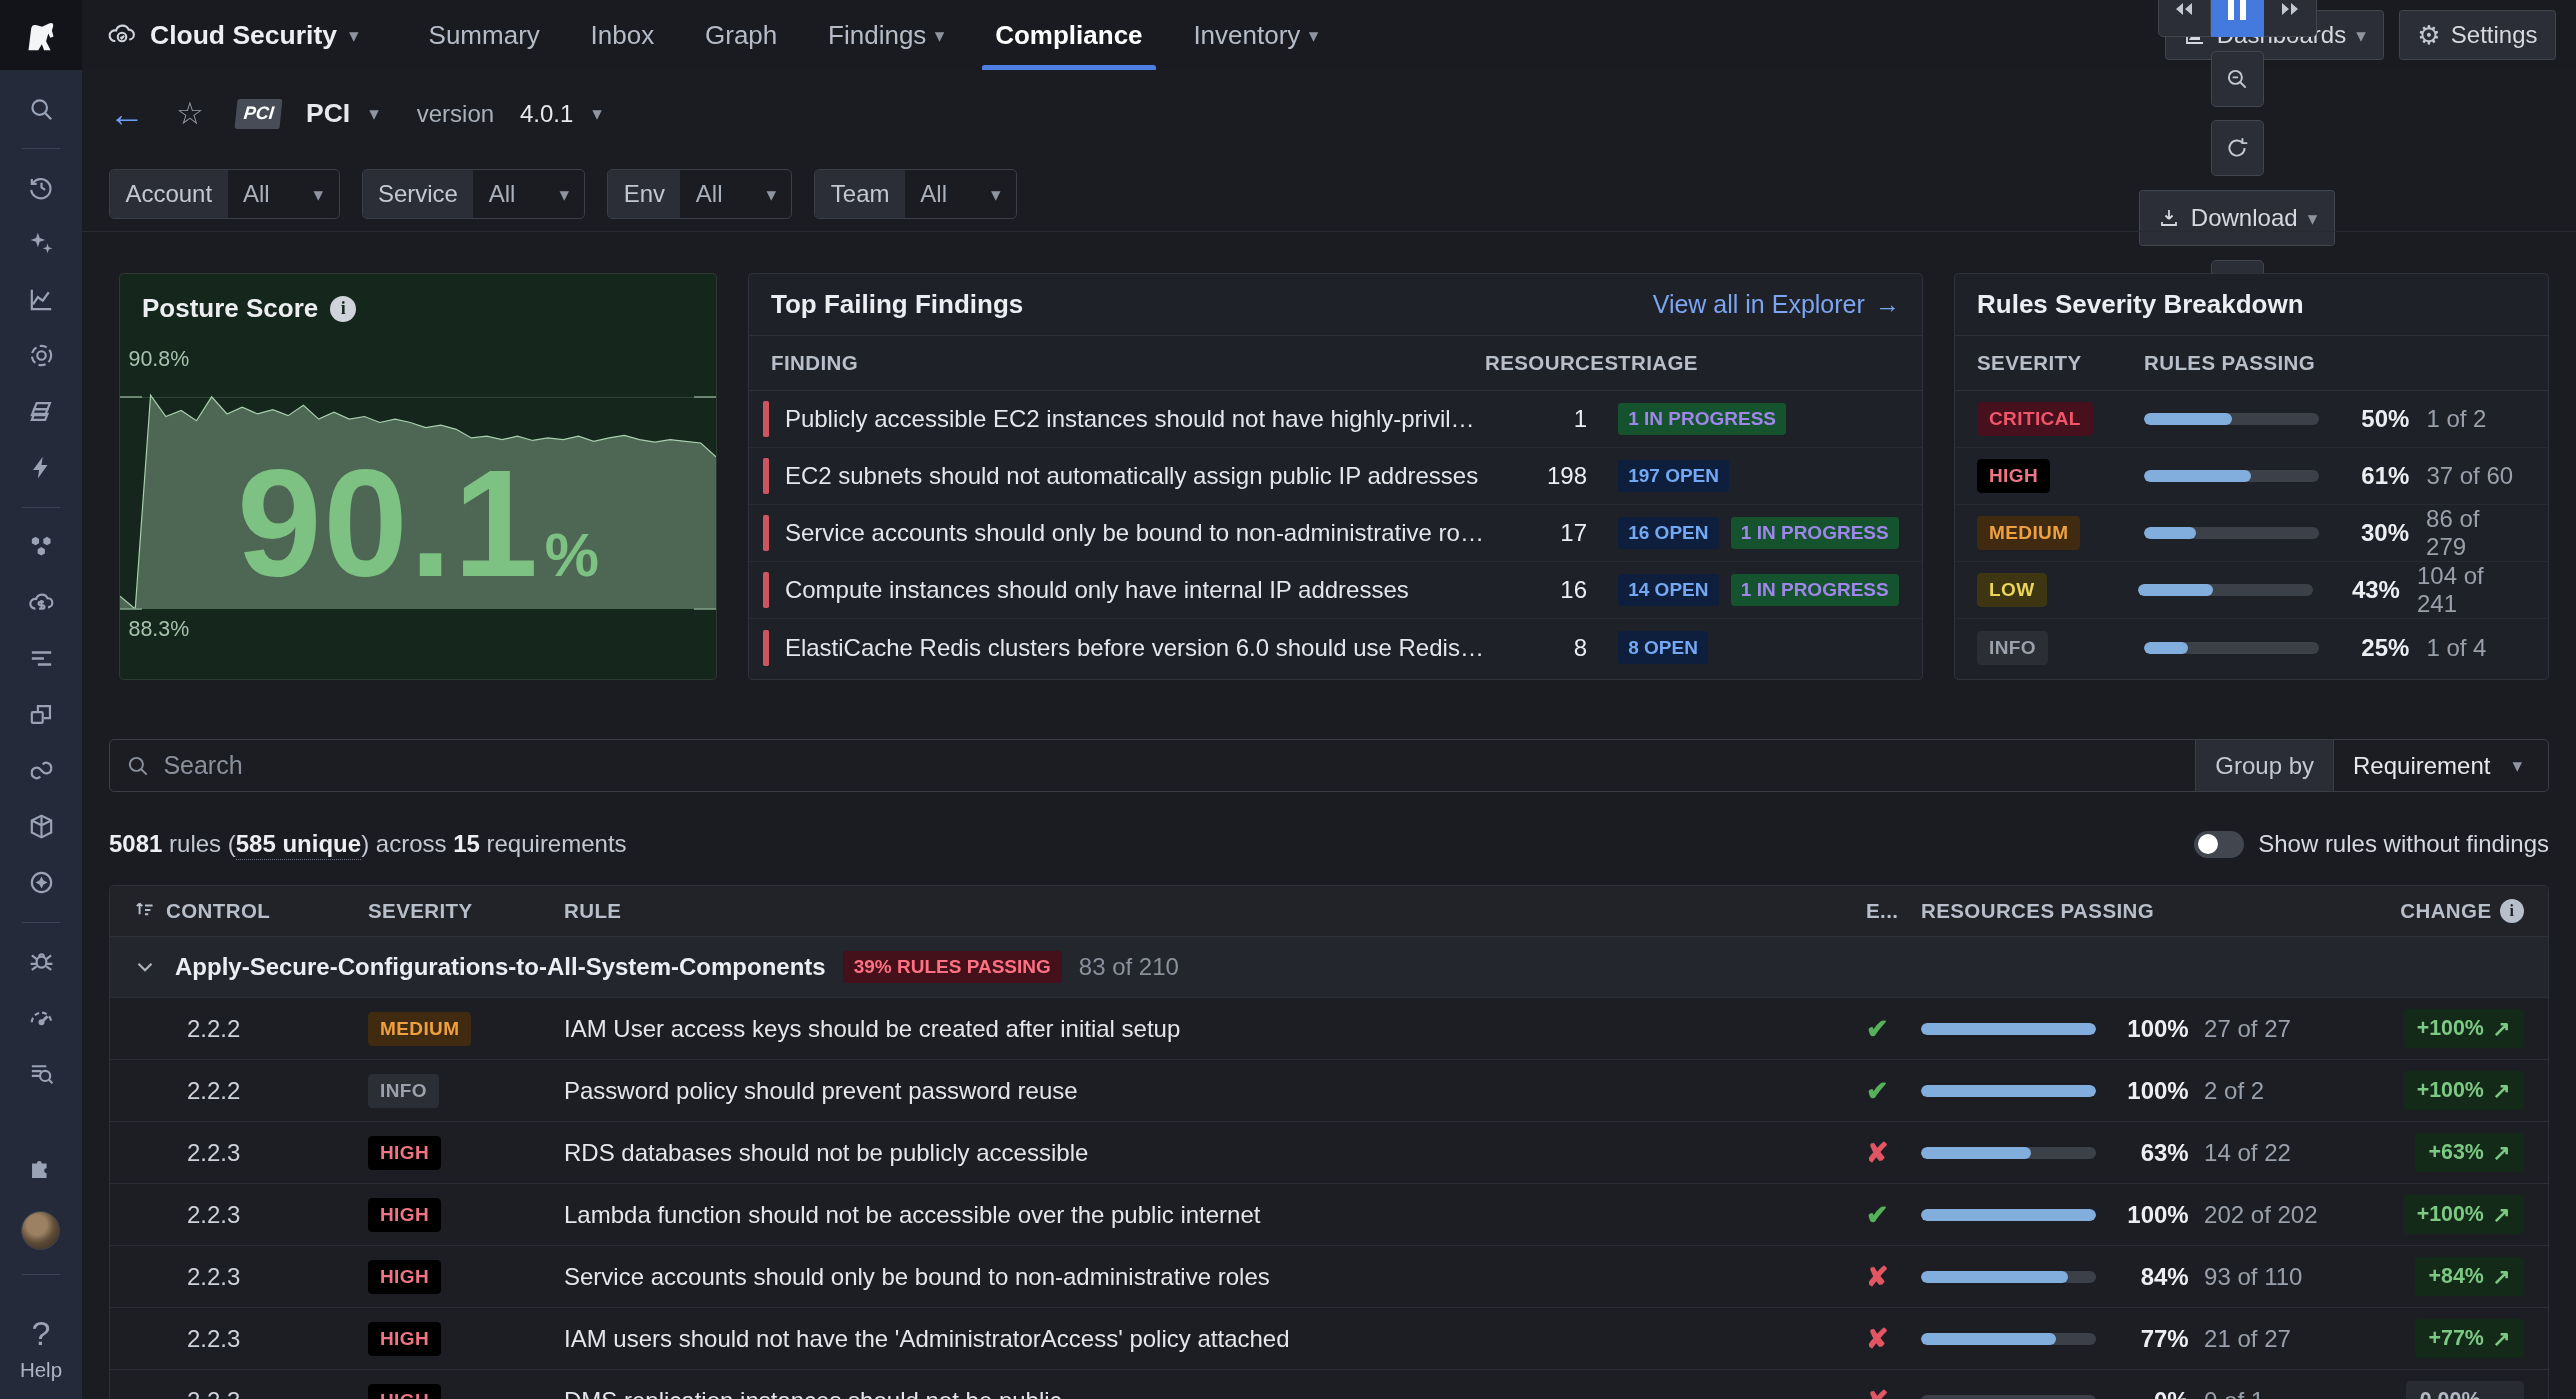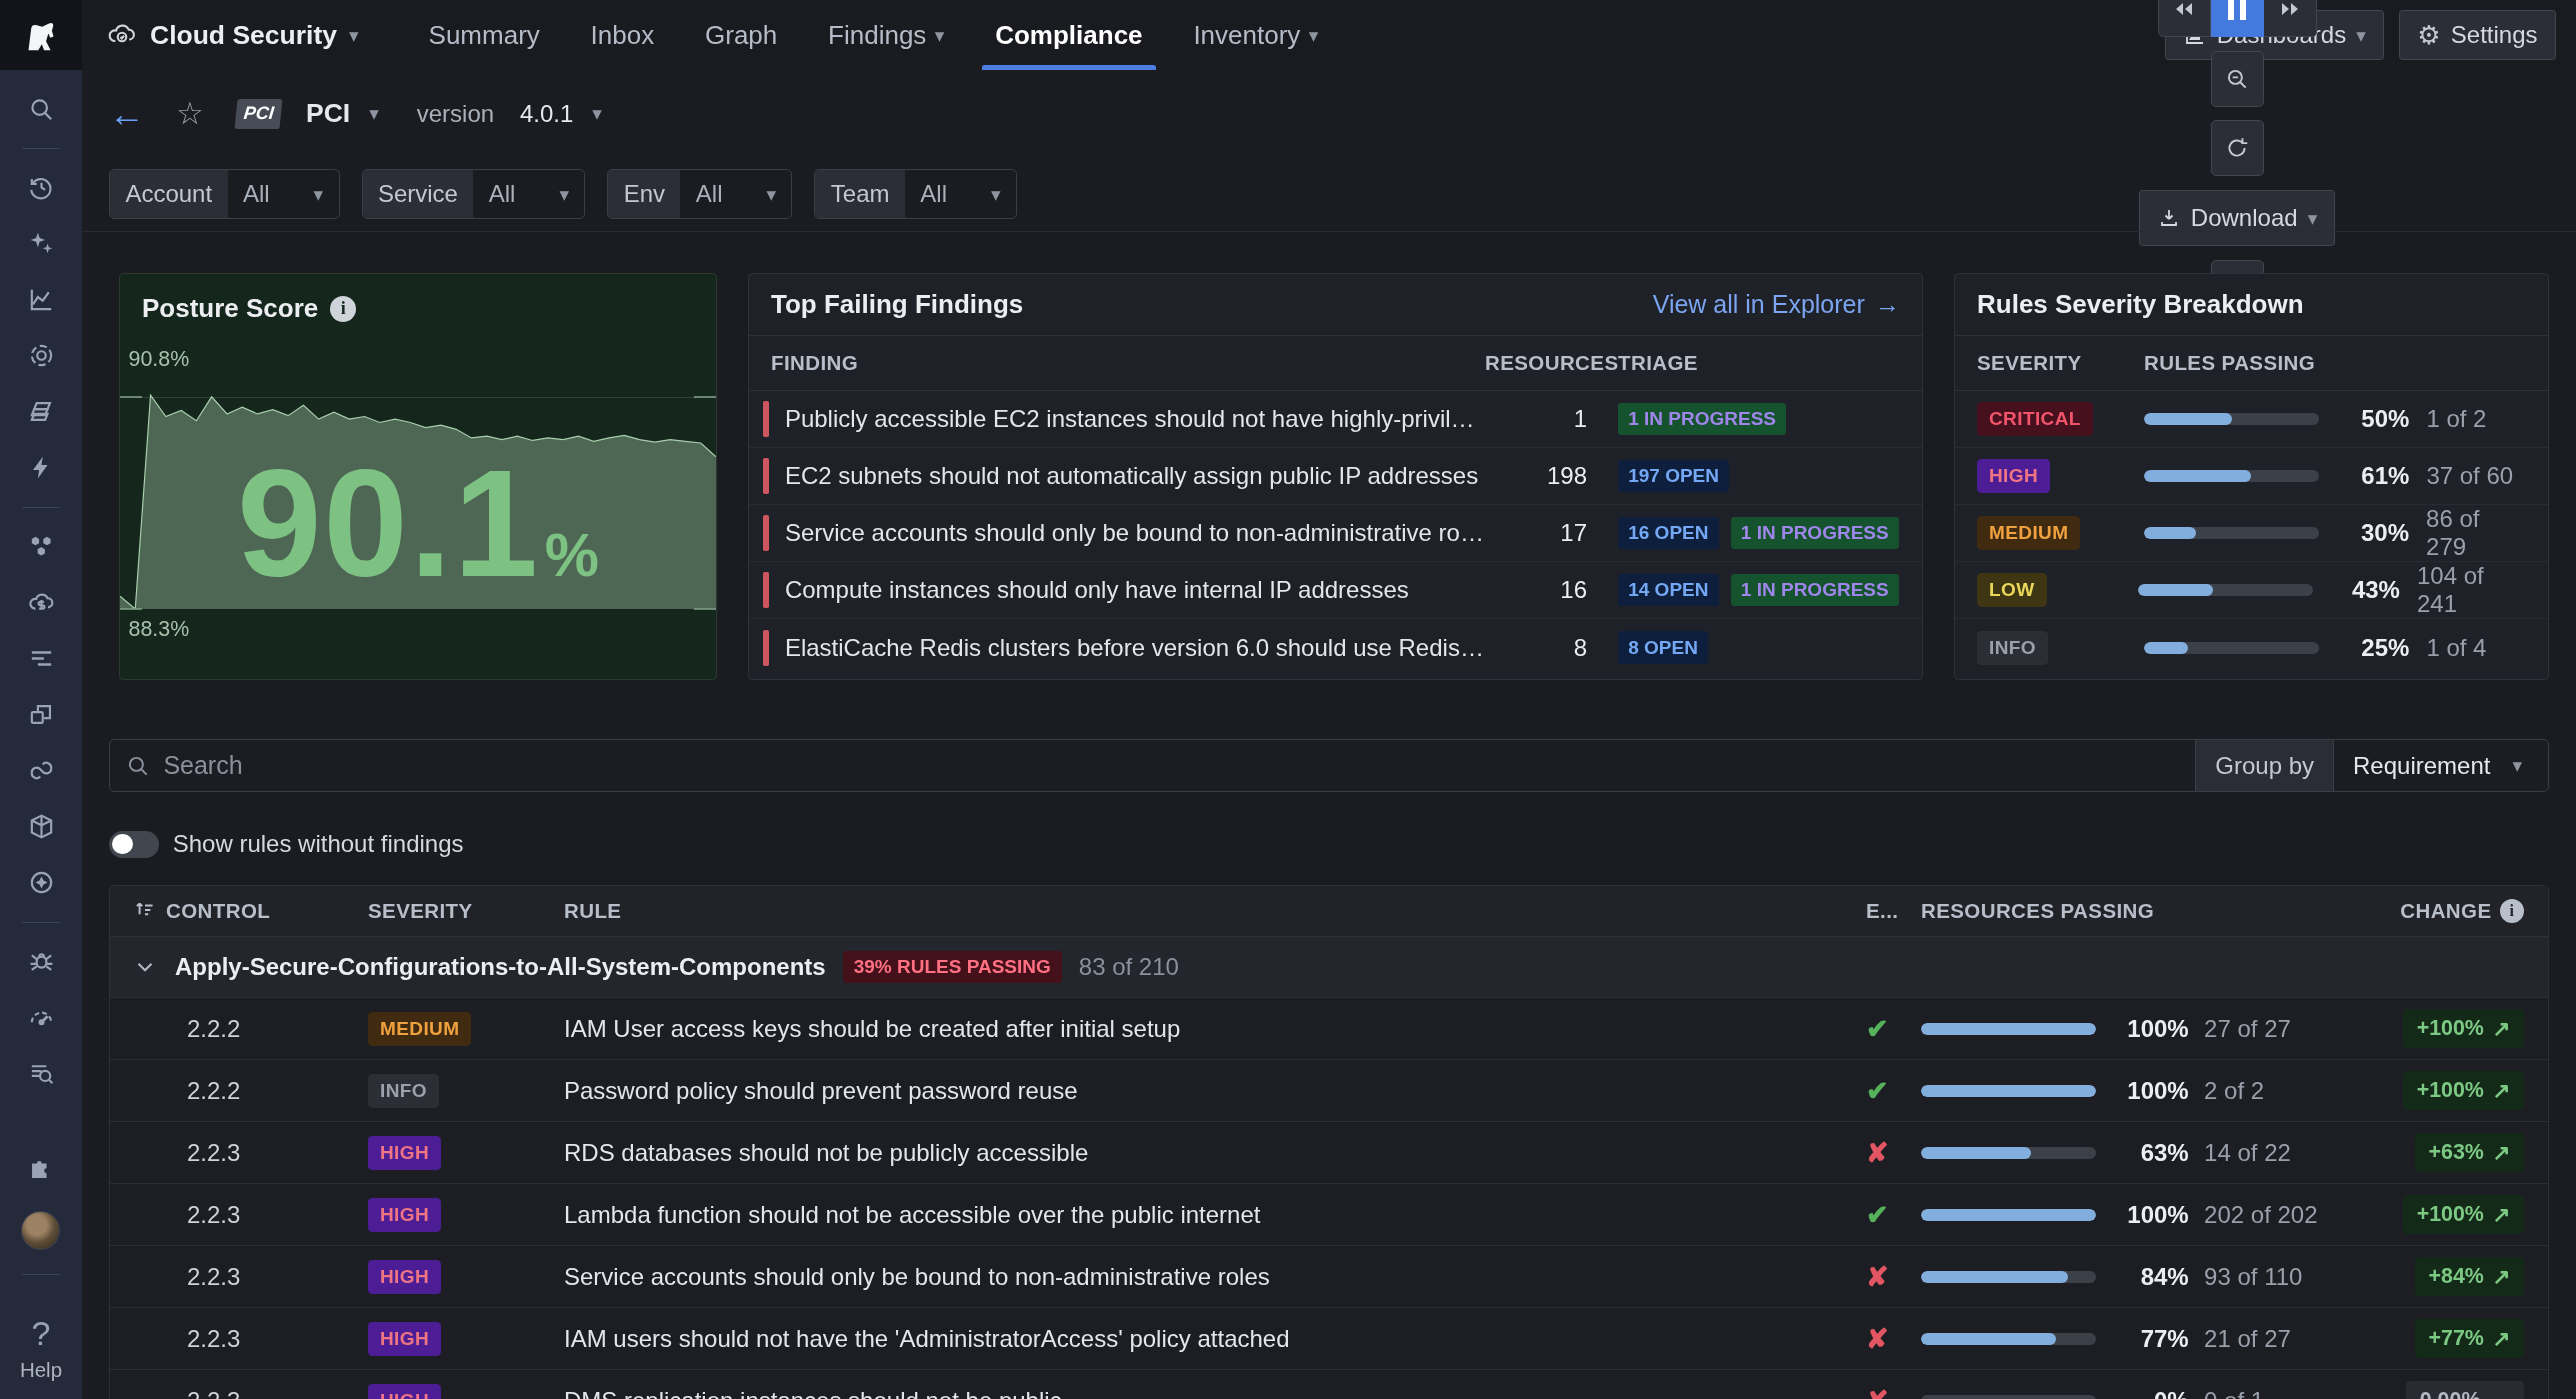--- a/index.html
+++ b/index.html
@@ -108,21 +108,21 @@
   
   .sevcard { width:595px; display:flex; flex-direction:column; }
   .s-cols { display:flex; align-items:center; height:56px; padding:0 22px; border-top:0.9px solid #2e3138; border-bottom:0.9px solid #2e3138;
     font-size:20.5px; font-weight:700; color:#b9bfca; letter-spacing:0.4px; }
   .s-col-sev { width:167px; } 
   .s-row { display:flex; align-items:center; height:57px; padding:0 22px; border-bottom:0.9px solid #282b32; }
   .s-row:last-child { border-bottom:none; }
   .s-badge-cell { width:167px; }
   .sev { display:inline-block; font-size:19px; font-weight:700; padding:6px 12px; border-radius:4.3px; letter-spacing:0.4px; }
   .sev-critical { color:#f2556b; background:#46101c; }
-  .sev-high     { color:#ef7585; background:#4c1d95; }
+  .sev-high     { color:#ef7585; background:#000000; }
   .sev-medium   { color:#efa03f; background:#402b10; }
   .sev-low      { color:#ead75a; background:#3e3512; }
   .sev-info     { color:#9ba1ac; background:#2b2e35; }
   .track { width:175px; height:12px; border-radius:6px; background:#3c4049; overflow:hidden; flex-shrink:0; }
   .fill { height:100%; border-radius:6px; background:#82aede; }
   .s-pct { width:75px; text-align:right; font-size:24px; font-weight:700; color:#eceef2; margin-left:15.4px; }
   .s-count { font-size:24px; color:#9aa0ab; margin-left:17px; }
 
   
   .search-row { margin-top:59px; display:flex; height:53px; border:0.9px solid #3a3e47; border-radius:5.1px; overflow:hidden; background:#1b1d23; }
@@ -592,20 +592,21 @@
           <input type="text" placeholder="Search" style="">
         </div>
         <span class="gb-label">Group by</span>
         <span class="gb-value">
           <span>Requirement</span>
           <span class="caret">▾</span>
         </span>
       </div>
 
       <div class="summary-row">
+        <span class="summary-text"><b>5081</b><span> rules (</span><b class="dotted">585 unique</b><span>) across </span><b>15</b><span> requirements</span></span>
         <span class="toggle-wrap">
           <span class="toggle">
               <span class="knob"></span>
             </span>
           <span class="toggle-label">Show rules without findings</span>
         </span>
       </div>
 
       <div class="rules-table">
         <div class="r-grid r-head">

